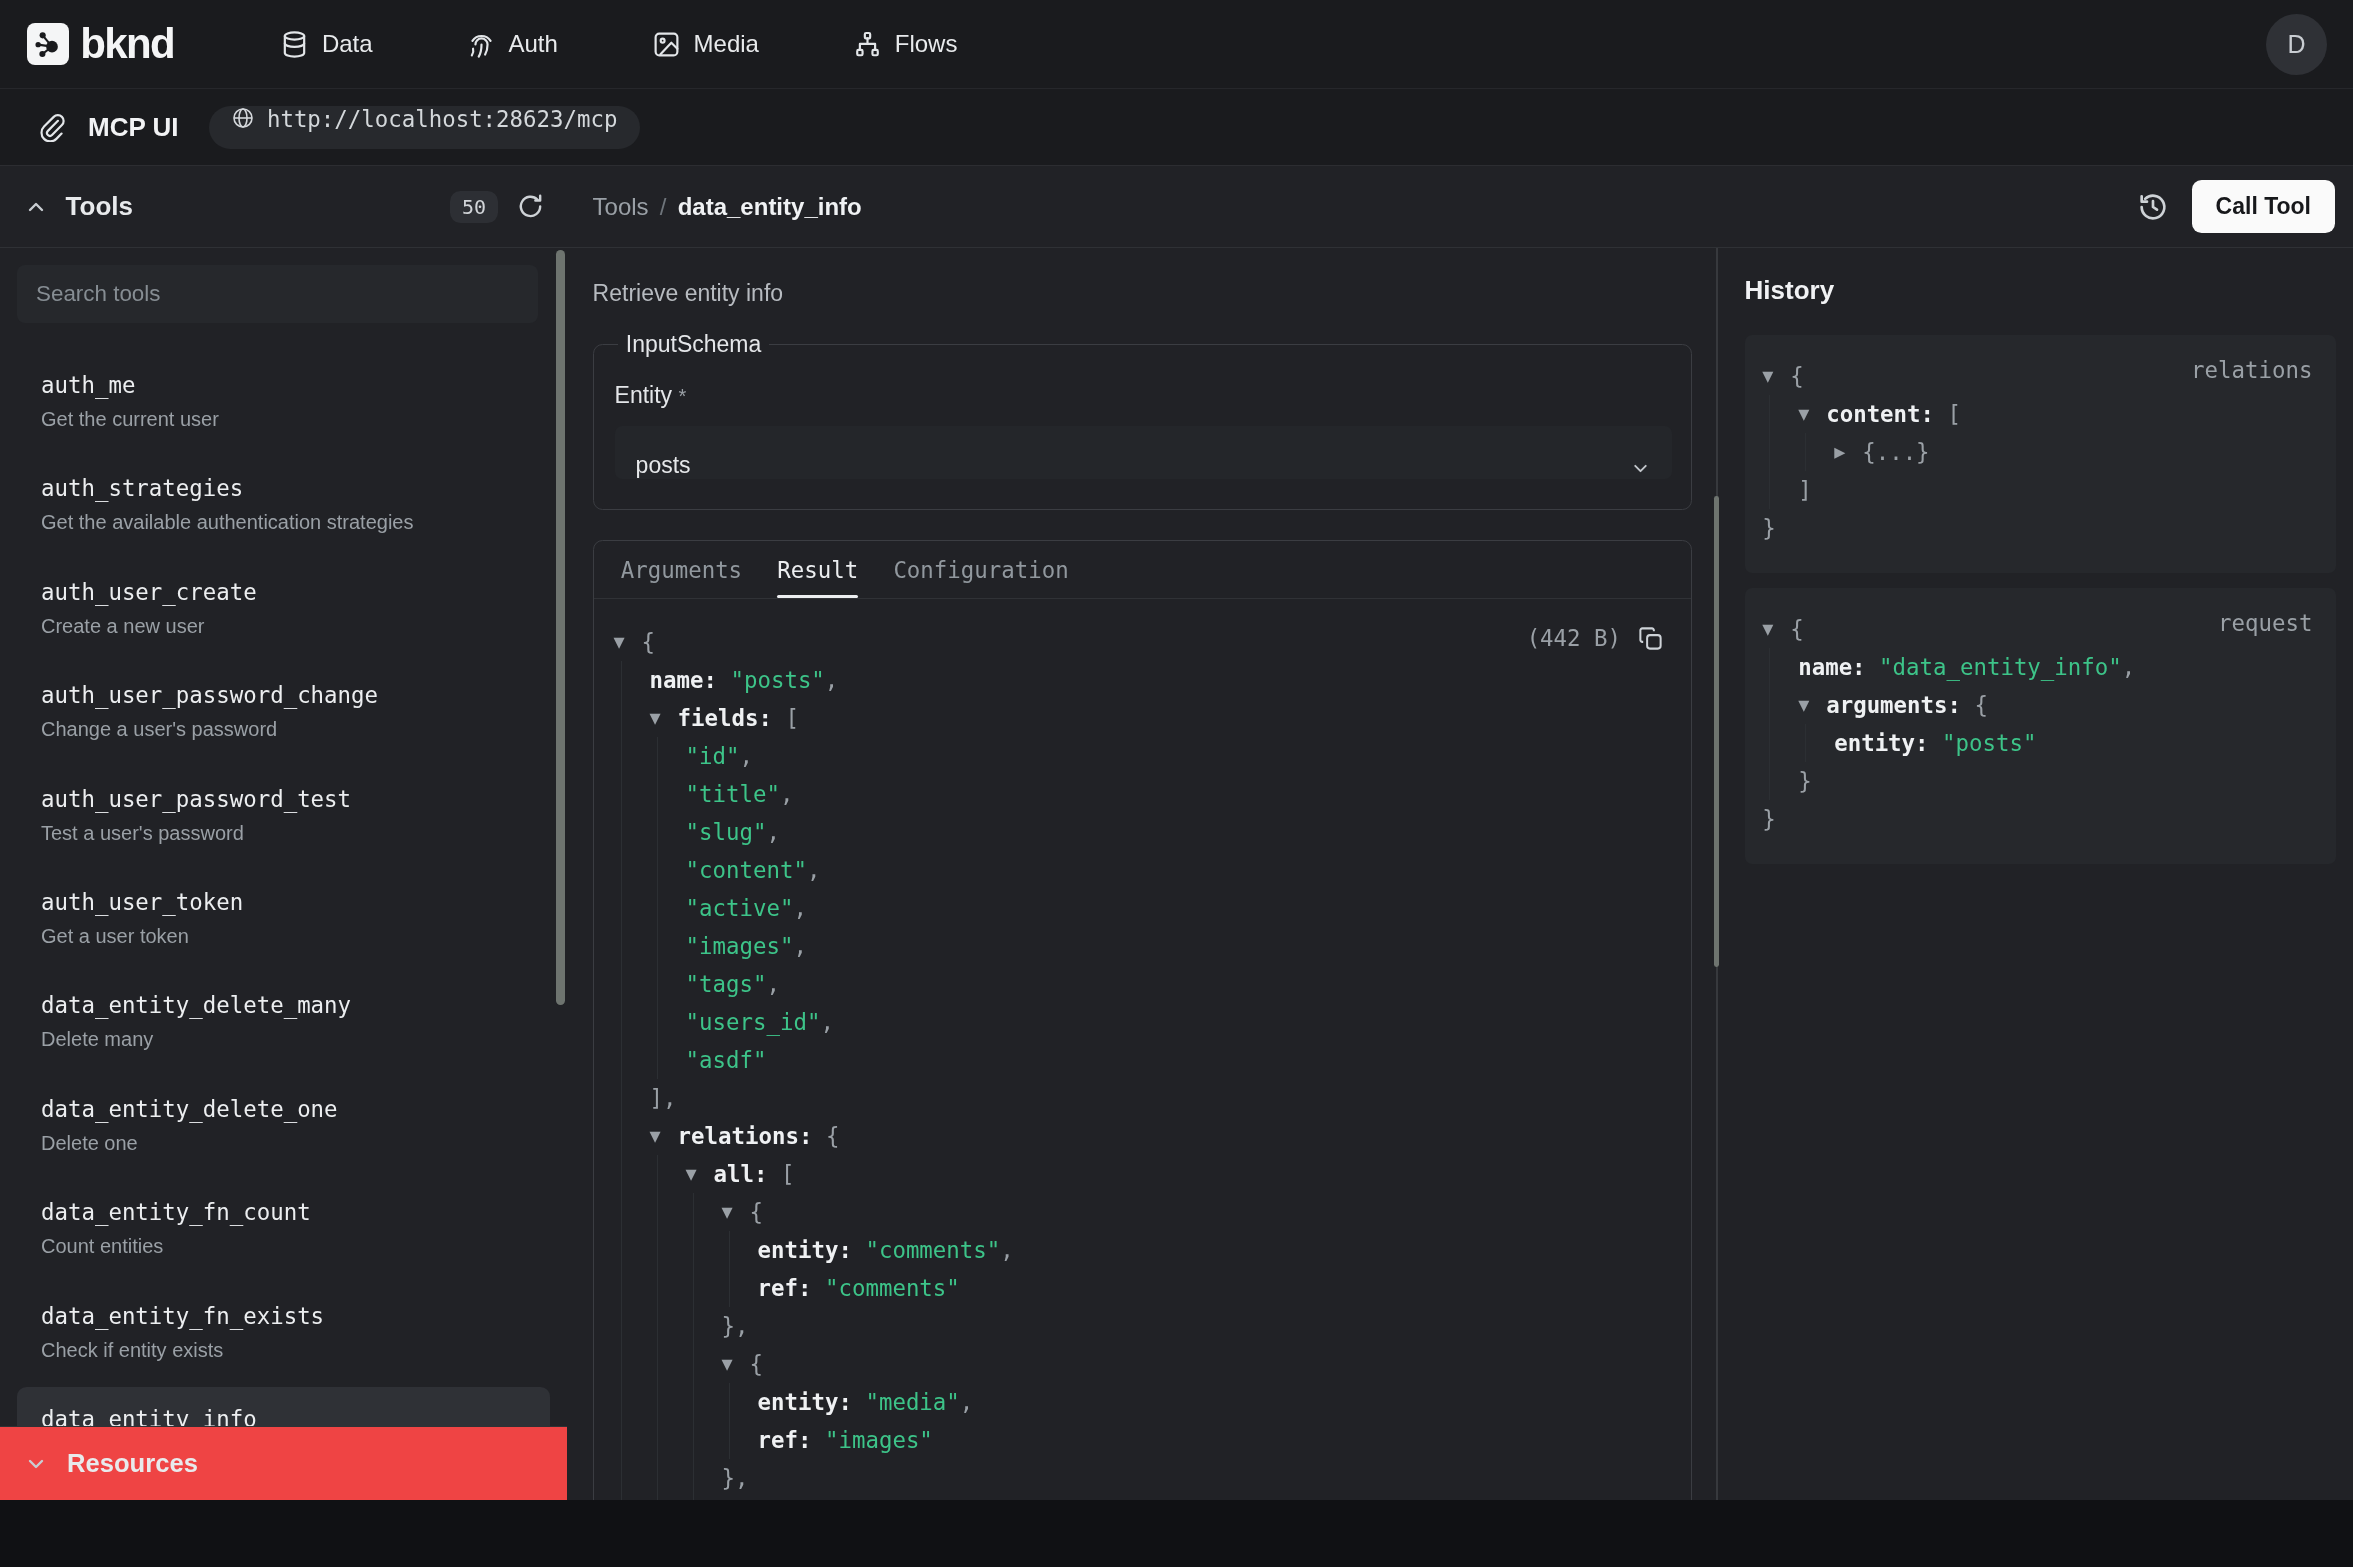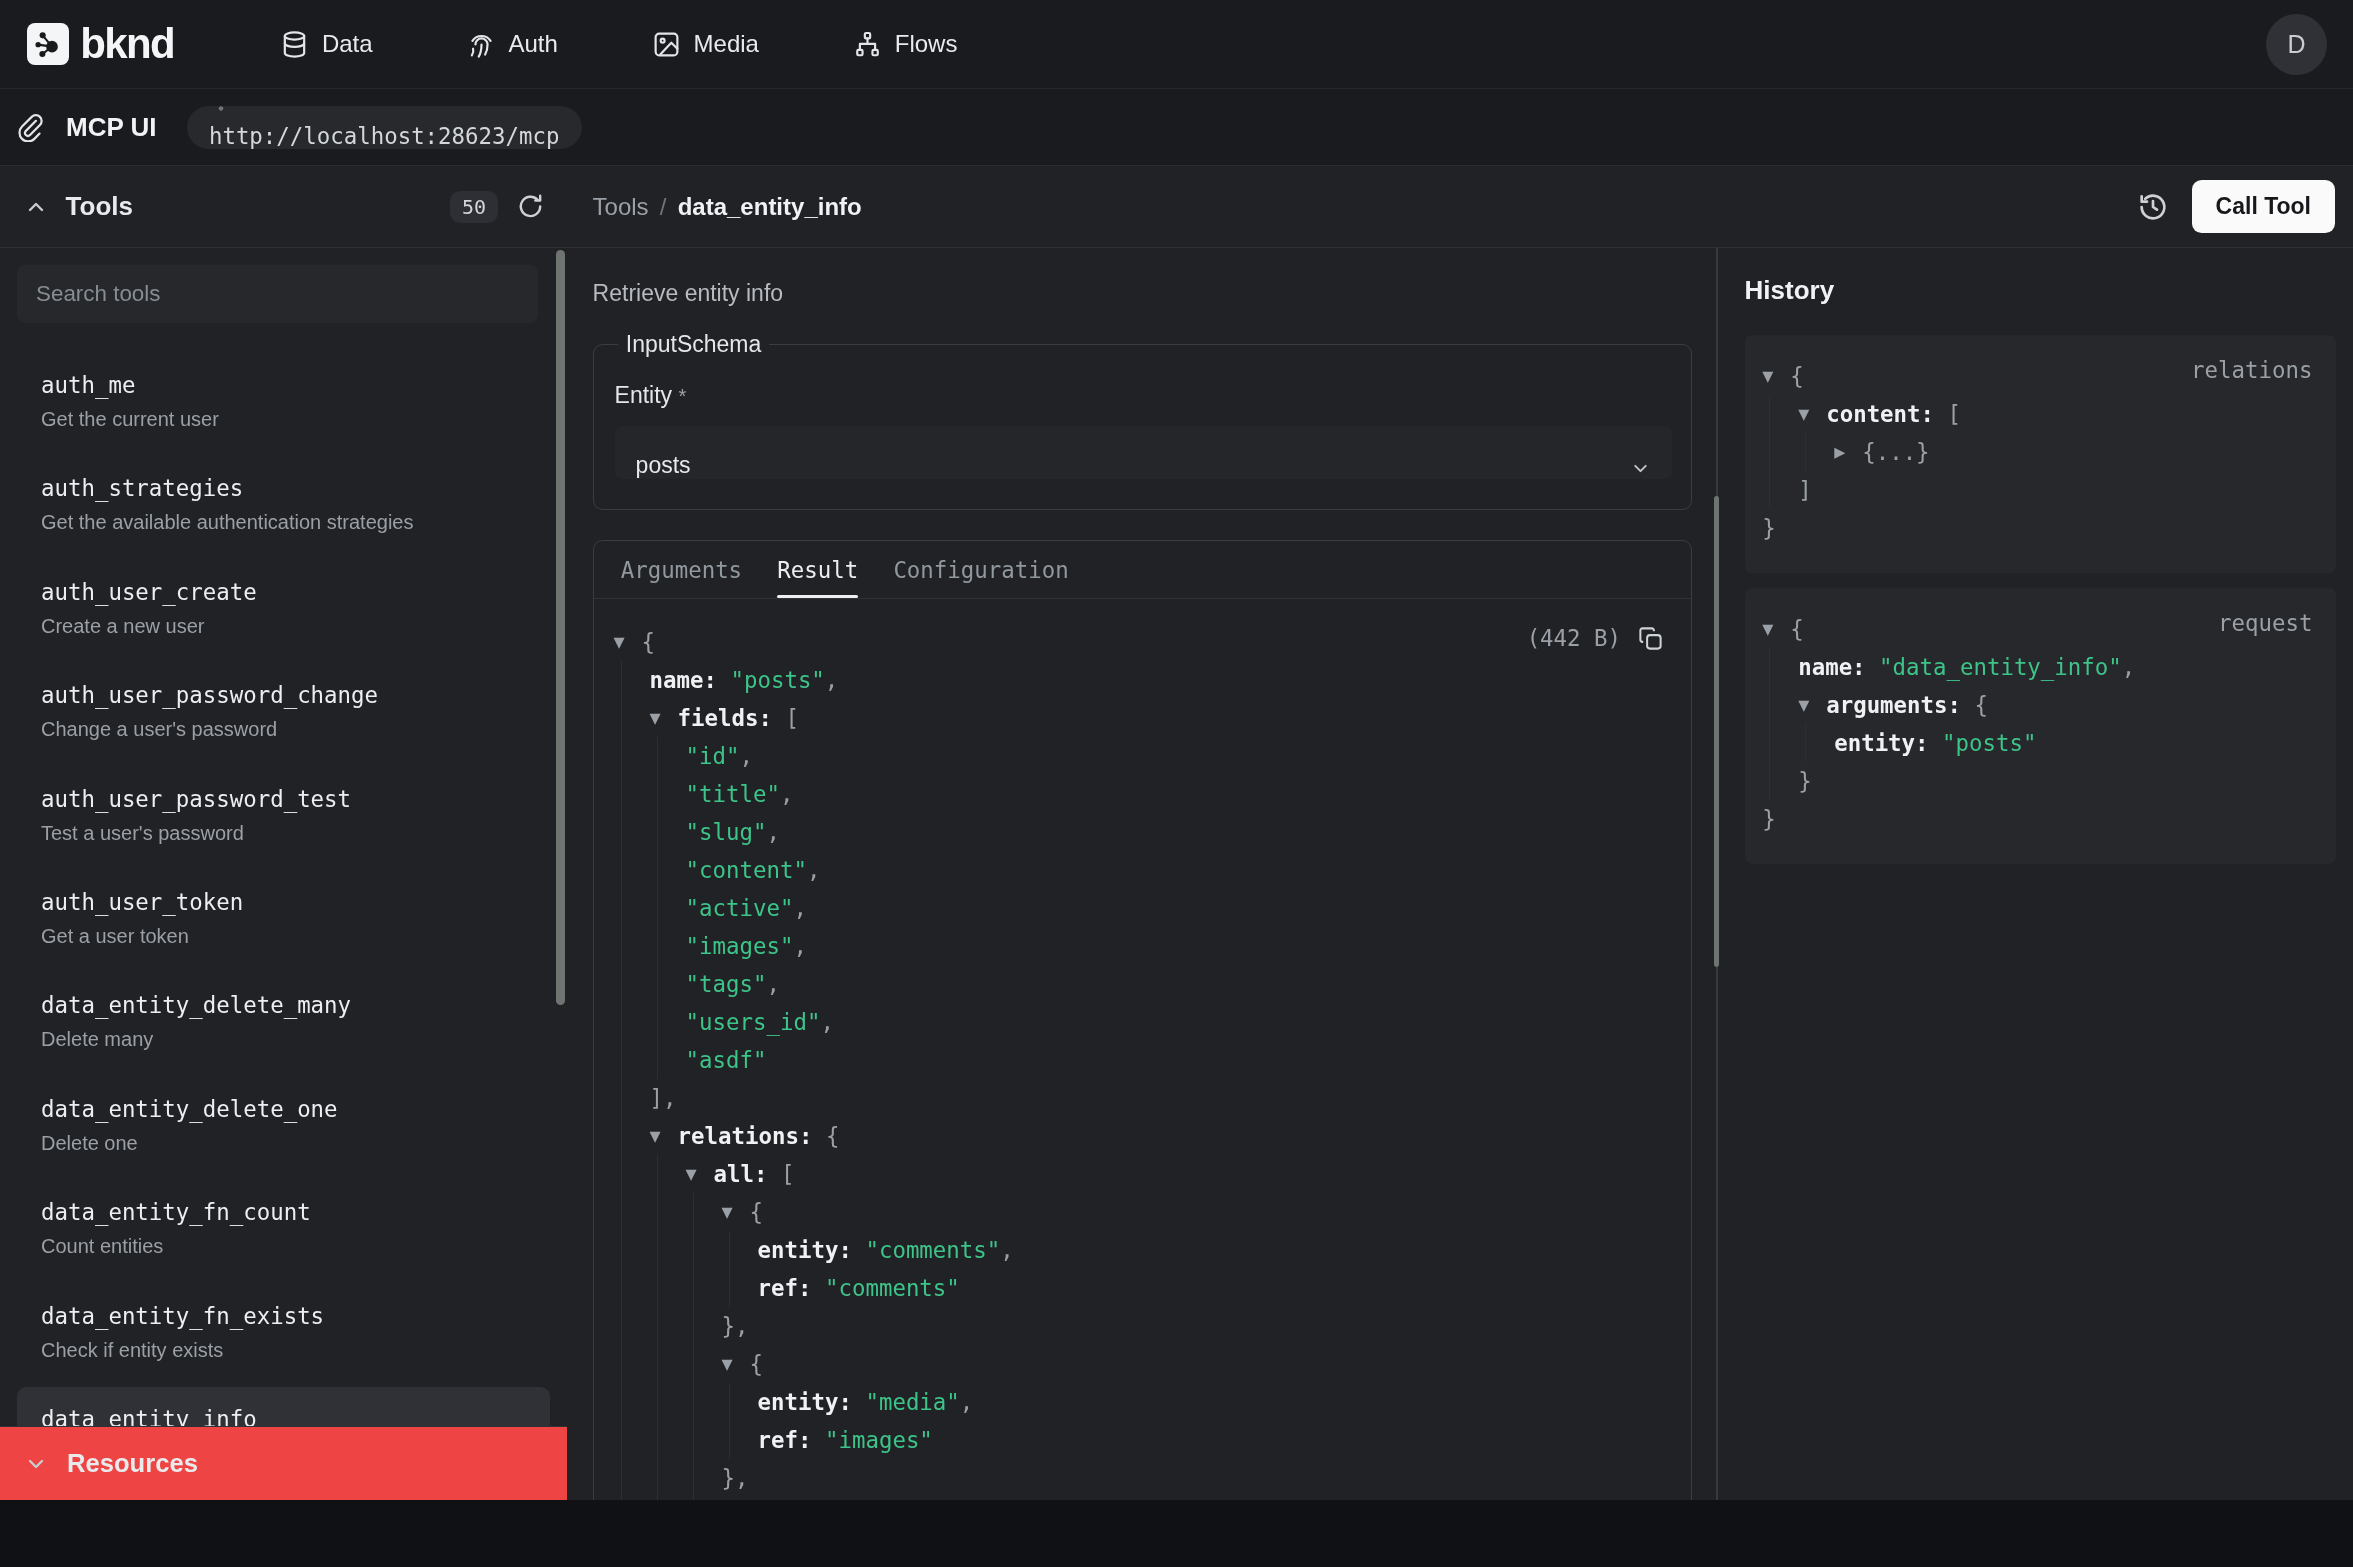--- a/index.html
+++ b/index.html
@@ -15,25 +15,25 @@
   .logo-text{font-size:42px;font-weight:800;letter-spacing:-1.6px;color:#f4f5f6;}
   .nav-items{display:flex;align-items:center;gap:94px;margin-left:106px;}
   .nav-item{display:flex;align-items:center;gap:12.8px;cursor:pointer;}
   .nav-item svg{width:29px;height:29px;stroke:#e3e6e9;fill:none;stroke-width:1.8;stroke-linecap:round;stroke-linejoin:round;}
   .nav-label{font-size:24px;color:#e8eaec;}
   .avatar{margin-left:auto;width:61px;height:61px;border-radius:50%;background:#2f3136;
           display:flex;align-items:center;justify-content:center;font-size:25px;color:#c9cdd2;}
 
   
   .mcpbar{position:absolute;top:89px;left:0;width:100%;height:77px;background:#1a1b1e;
-          border-bottom:0.8px solid #2c2d31;display:flex;align-items:center;padding:0 16px;box-sizing:border-box;}
+          border-bottom:0.8px solid #2c2d31;display:flex;align-items:center;padding:0 38px;box-sizing:border-box;}
   .mcpbar svg.clip{width:29px;height:29px;stroke:#e3e6e9;fill:none;stroke-width:1.8;stroke-linecap:round;}
   .mcp-title{font-size:26px;font-weight:800;margin-left:21px;color:#f1f2f4;}
   .url-pill{margin-left:30px;height:43px;background:#27292d;border-radius:22.4px;display:flex;
-            padding:0 22.4px;gap:12px;cursor:pointer;flex-direction:column;}
+            padding:0 22.4px;gap:12px;cursor:pointer;}
   .url-pill svg{width:24px;height:24px;stroke:#d4d7db;fill:none;stroke-width:1.6;}
   .url-text{font-size:22.4px;color:#d4d8db;}
 
   
   .content{position:absolute;top:166px;left:0;right:0;bottom:0;display:flex;flex-direction:column;}
   .header-row{height:81px;border-bottom:0.8px solid #2f3135;display:flex;flex:0 0 auto;}
   .h-side{width:567px;display:flex;align-items:center;padding:0 22.4px 0 24px;box-sizing:border-box;}
   .h-main{flex:1;display:flex;align-items:center;padding:0 19px 0 25.6px;box-sizing:border-box;}
   .chev{width:24px;height:24px;stroke:#c9cdd2;fill:none;stroke-width:2.4;stroke-linecap:round;stroke-linejoin:round;cursor:pointer;}
   .tools-title{font-size:26px;font-weight:800;margin-left:17.6px;}

